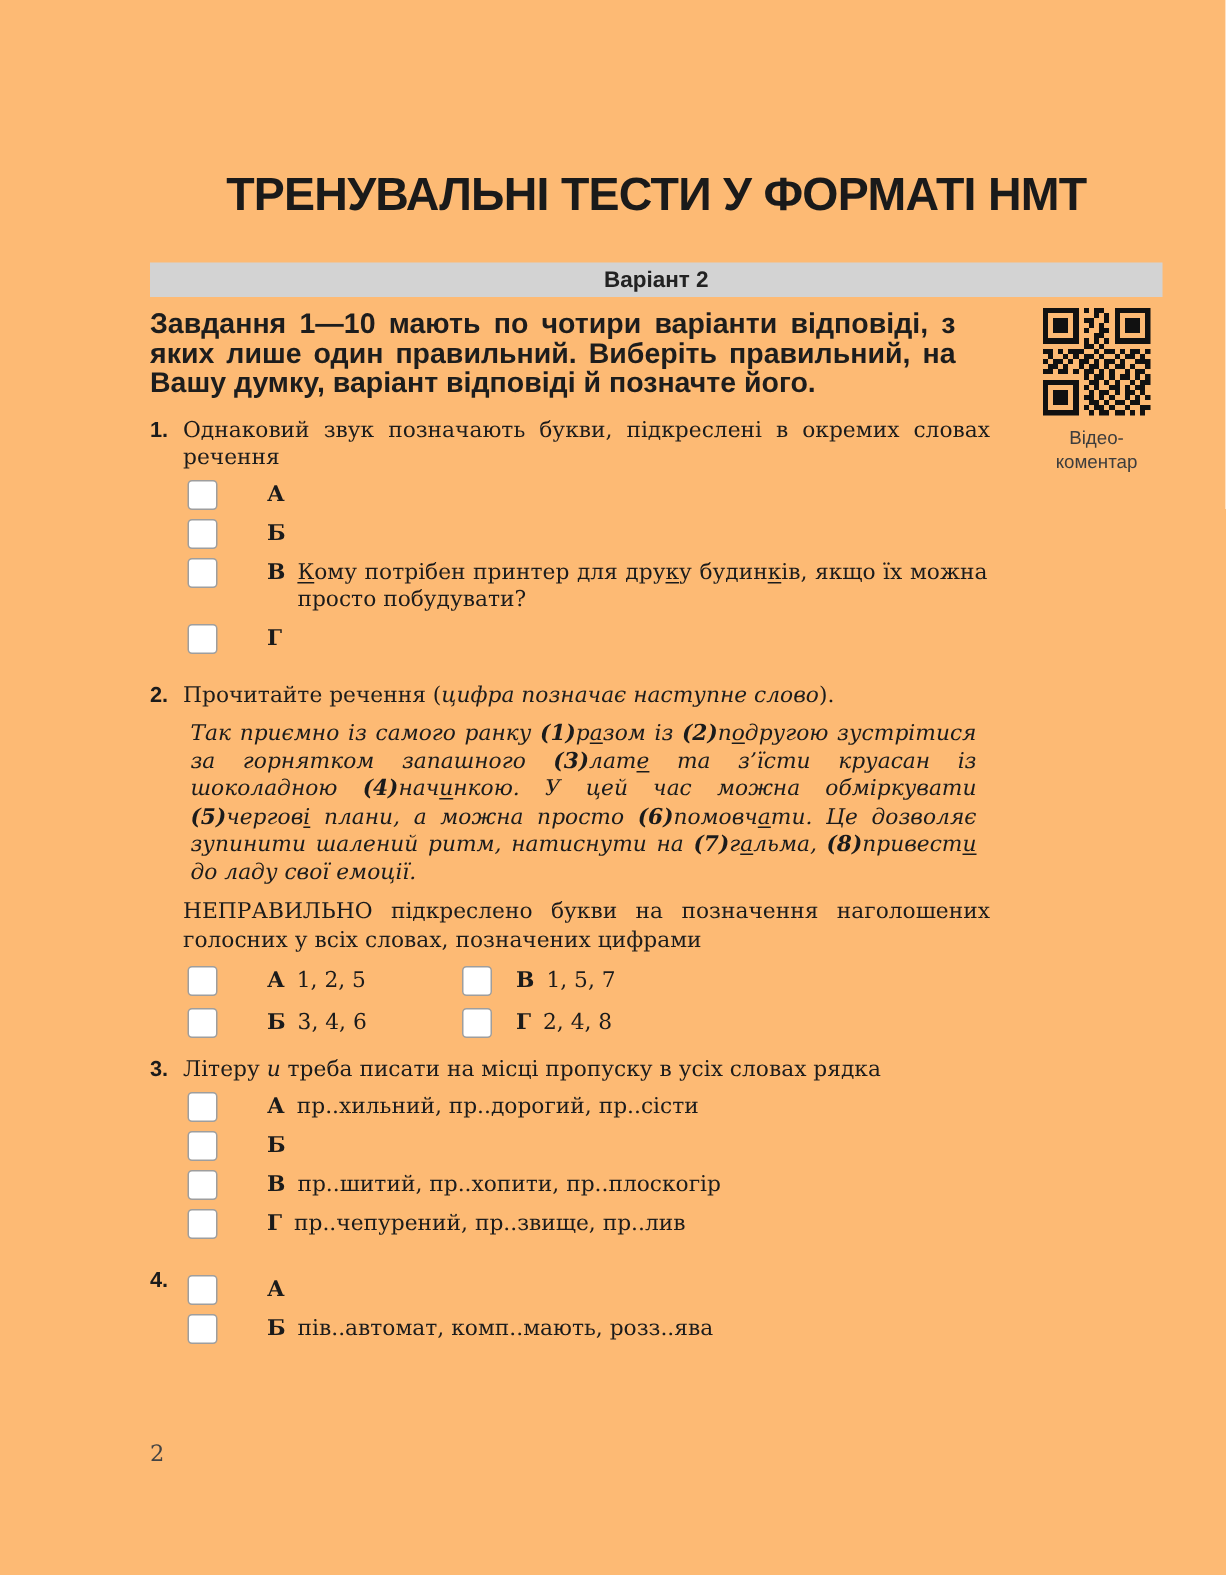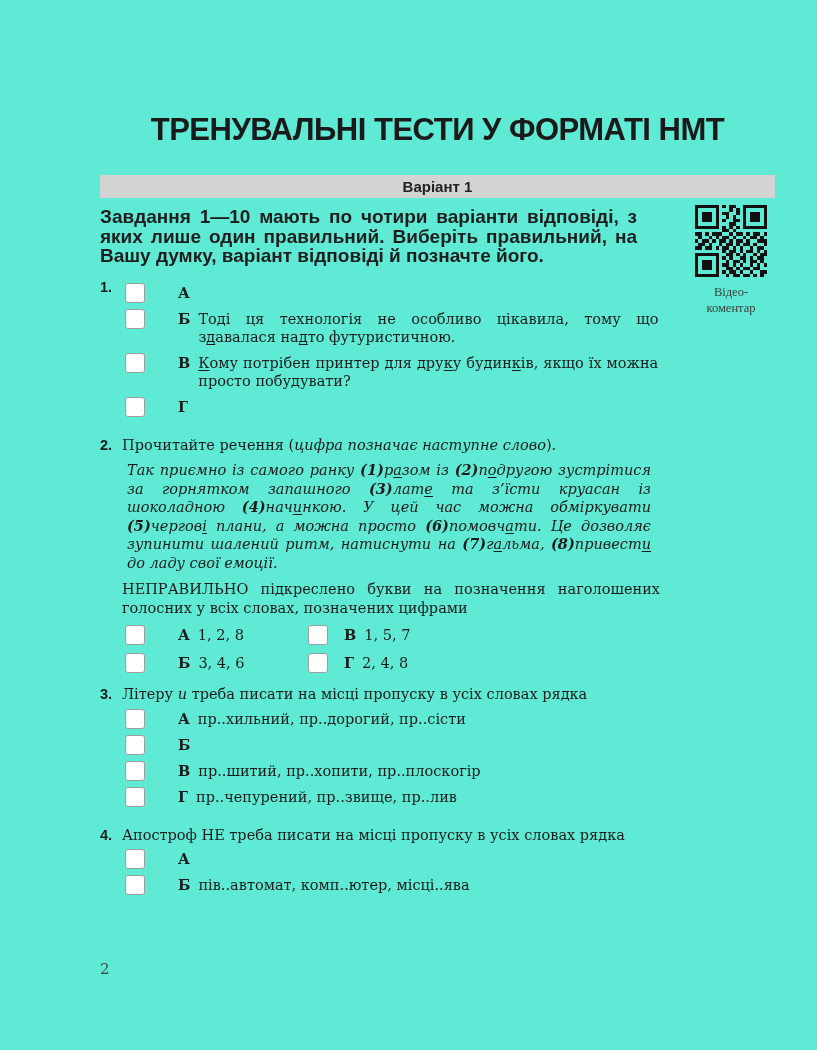--- a/index.html
+++ b/index.html
@@ -1,27 +1,27 @@
 <!DOCTYPE html>
 <html lang="uk"><head>
 <meta charset="utf-8">
 <style>
   html,body{margin:0;padding:0;background:#fff;}
-  .page{position:relative;width:817px;height:1050px;background:#5eead4;color:#1b1b1b;overflow:hidden;}
+  .page{position:relative;width:817px;height:1050px;background:#fdba74;color:#1b1b1b;overflow:hidden;}
   .content{position:absolute;left:100px;top:0;width:675px;}
   .title{margin:112px 0 0 0;text-align:center;font-family:"Liberation Sans",sans-serif;
          font-weight:700;font-size:31px;letter-spacing:-0.5px;color:#1a1a1a;white-space:nowrap;}
   .variant-bar{margin-top:27px;height:23px;line-height:23px;background:#d3d3d3;text-align:center;
          font-family:"Liberation Sans",sans-serif;font-weight:700;font-size:15px;color:#222;}
   .intro-row{margin-top:9px;}
   .intro-text{margin:0;width:537px;font-family:"Liberation Sans",sans-serif;font-weight:700;
          font-size:19px;line-height:19.5px;text-align:justify;color:#1d1d1d;}
   .qr-col{position:absolute;top:205px;right:2px;width:84px;text-align:center;}
   .qr-svg{width:72px;height:72px;display:block;margin:0 auto;}
-  .qr-label{margin-top:7px;font-family:Liberation Serif, serif;font-size:12.5px;line-height:16px;color:#3d3d3d;}
+  .qr-label{margin-top:7px;font-family:Liberation Sans, sans-serif;font-size:12.5px;line-height:16px;color:#3d3d3d;}
   .questions{margin-top:12px;width:560px;font-family:"DejaVu Serif",serif;font-size:14.5px;line-height:18.5px;}
   .question{display:flex;margin-bottom:12px;}
   .q-num{flex:none;width:22px;font-family:"Liberation Sans",sans-serif;font-weight:700;font-size:14.5px;}
   .q-body{flex:1;min-width:0;}
   .q-prompt{margin:0;text-align:justify;}
   .opts{margin-top:6px;}
   .opt{display:flex;align-items:flex-start;margin-bottom:7px;}
   .checkbox{flex:none;width:20px;height:20px;box-sizing:border-box;border:1.5px solid #9e9e9e;
          border-radius:3px;background:#fff;margin-left:3px;margin-top:-1px;}
   .opt-letter{flex:none;margin-left:33px;font-weight:700;}
@@ -37,21 +37,21 @@
   .page-num{position:absolute;left:100px;top:960px;font-family:"DejaVu Serif",serif;font-size:15px;color:#444;}
 </style>
 </head>
 <body>
 
 <div class="page">
   <div class="content">
     <h1 class="title">ТРЕНУВАЛЬНІ ТЕСТИ У ФОРМАТІ НМТ</h1>
 
     <div class="variant-bar">
-      <span>Варіант 1</span>
+      <span>Варіант 2</span>
     </div>
 
     <div class="intro-row">
       <p class="intro-text">Завдання 1—10 мають по чотири варіанти відповіді, з яких лише один правильний. Виберіть правильний, на Вашу думку, варіант відповіді й позначте його.</p>
     </div>
 
     <aside class="qr-col">
       <svg class="qr-svg" viewBox="0 0 21 21" shape-rendering="crispEdges" fill="#111111" xmlns="http://www.w3.org/2000/svg">
           <rect x="0" y="0" width="1" height="1"></rect>
           <rect x="1" y="0" width="1" height="1"></rect>
@@ -294,29 +294,29 @@
         <div>Відео-</div>
         <div>коментар</div>
       </div>
     </aside>
 
     <main class="questions">
 
       <section class="question">
         <div class="q-num">1.</div>
         <div class="q-body">
+          <p class="q-prompt">Однаковий звук позначають букви, підкреслені в окремих словах речення</p>
           <div class="opts">
             <div class="opt">
               <span class="checkbox"></span>
               <span class="opt-letter">А</span>
             </div>
             <div class="opt">
               <span class="checkbox"></span>
               <span class="opt-letter">Б</span>
-              <span class="opt-text">То<u>д</u>і ця технологія не особливо цікавила, тому що з<u>д</u>авалася на<u>д</u>то футуристичною.</span>
             </div>
             <div class="opt">
               <span class="checkbox"></span>
               <span class="opt-letter">В</span>
               <span class="opt-text"><u>К</u>ому потрібен принтер для дру<u>к</u>у будин<u>к</u>ів, якщо їх можна просто побудувати?</span>
             </div>
             <div class="opt">
               <span class="checkbox"></span>
               <span class="opt-letter">Г</span>
             </div>
@@ -327,21 +327,21 @@
       <section class="question">
         <div class="q-num">2.</div>
         <div class="q-body">
           <p class="q-prompt">Прочитайте речення (<i>цифра позначає наступне слово</i>).</p>
           <p class="passage">Так приємно із самого ранку <b>(1)</b>р<u>а</u>зом із <b>(2)</b>п<u>о</u>другою зустрітися за горнятком запашного <b>(3)</b>лат<u>е</u> та з’їсти круасан із шоколадною <b>(4)</b>нач<u>и</u>нкою. У цей час можна обміркувати <b>(5)</b>чергов<u>і</u> плани, а можна просто <b>(6)</b>помовч<u>а</u>ти. Це дозволяє зупинити шалений ритм, натиснути на <b>(7)</b>г<u>а</u>льма, <b>(8)</b>привест<u>и</u> до ладу свої емоції.</p>
           <p class="followup">НЕПРАВИЛЬНО підкреслено букви на позначення наголошених голосних у всіх словах, позначених цифрами</p>
           <div class="opt-grid">
             <div class="opt">
               <span class="checkbox"></span>
               <span class="opt-letter">А</span>
-              <span class="opt-text">1, 2, 8</span>
+              <span class="opt-text">1, 2, 5</span>
             </div>
             <div class="opt col2">
               <span class="checkbox"></span>
               <span class="opt-letter">В</span>
               <span class="opt-text">1, 5, 7</span>
             </div>
             <div class="opt">
               <span class="checkbox"></span>
               <span class="opt-letter">Б</span>
               <span class="opt-text">3, 4, 6</span>
@@ -379,30 +379,29 @@
               <span class="opt-letter">Г</span>
               <span class="opt-text">пр..чепурений, пр..звище, пр..лив</span>
             </div>
           </div>
         </div>
       </section>
 
       <section class="question">
         <div class="q-num">4.</div>
         <div class="q-body">
-          <p class="q-prompt">Апостроф НЕ треба писати на місці пропуску в усіх словах рядка</p>
           <div class="opts">
             <div class="opt">
               <span class="checkbox"></span>
               <span class="opt-letter">А</span>
             </div>
             <div class="opt">
               <span class="checkbox"></span>
               <span class="opt-letter">Б</span>
-              <span class="opt-text">пів..автомат, комп..ютер, місці..ява</span>
+              <span class="opt-text">пів..автомат, комп..мають, розз..ява</span>
             </div>
           </div>
         </div>
       </section>
 
     </main>
   </div>
 
   <div class="page-num">2</div>
 </div>

